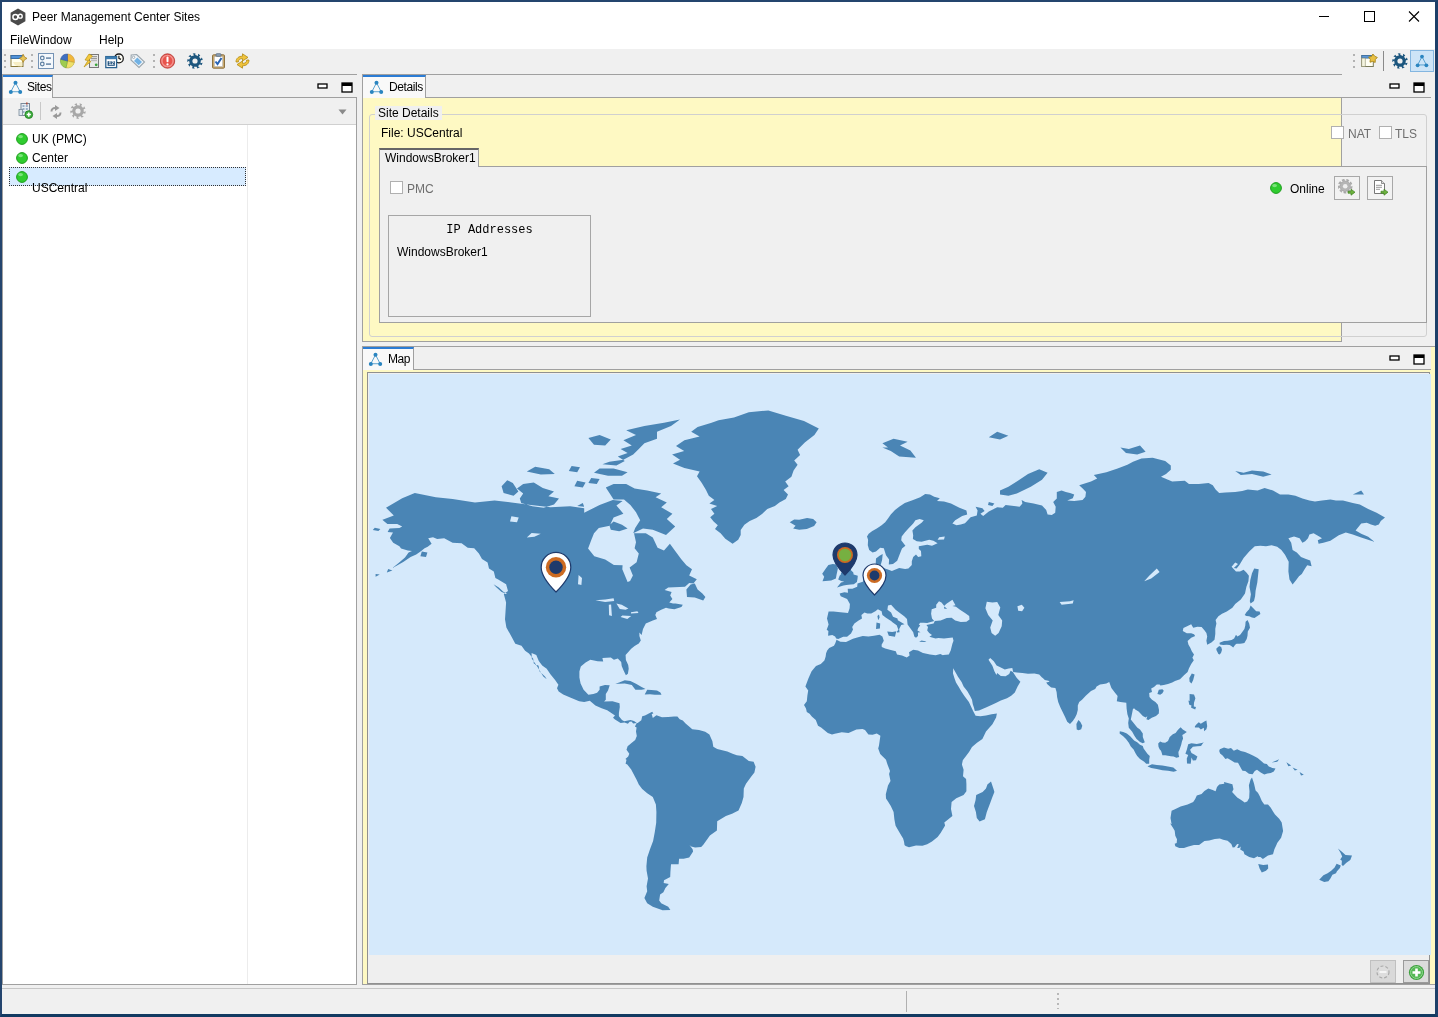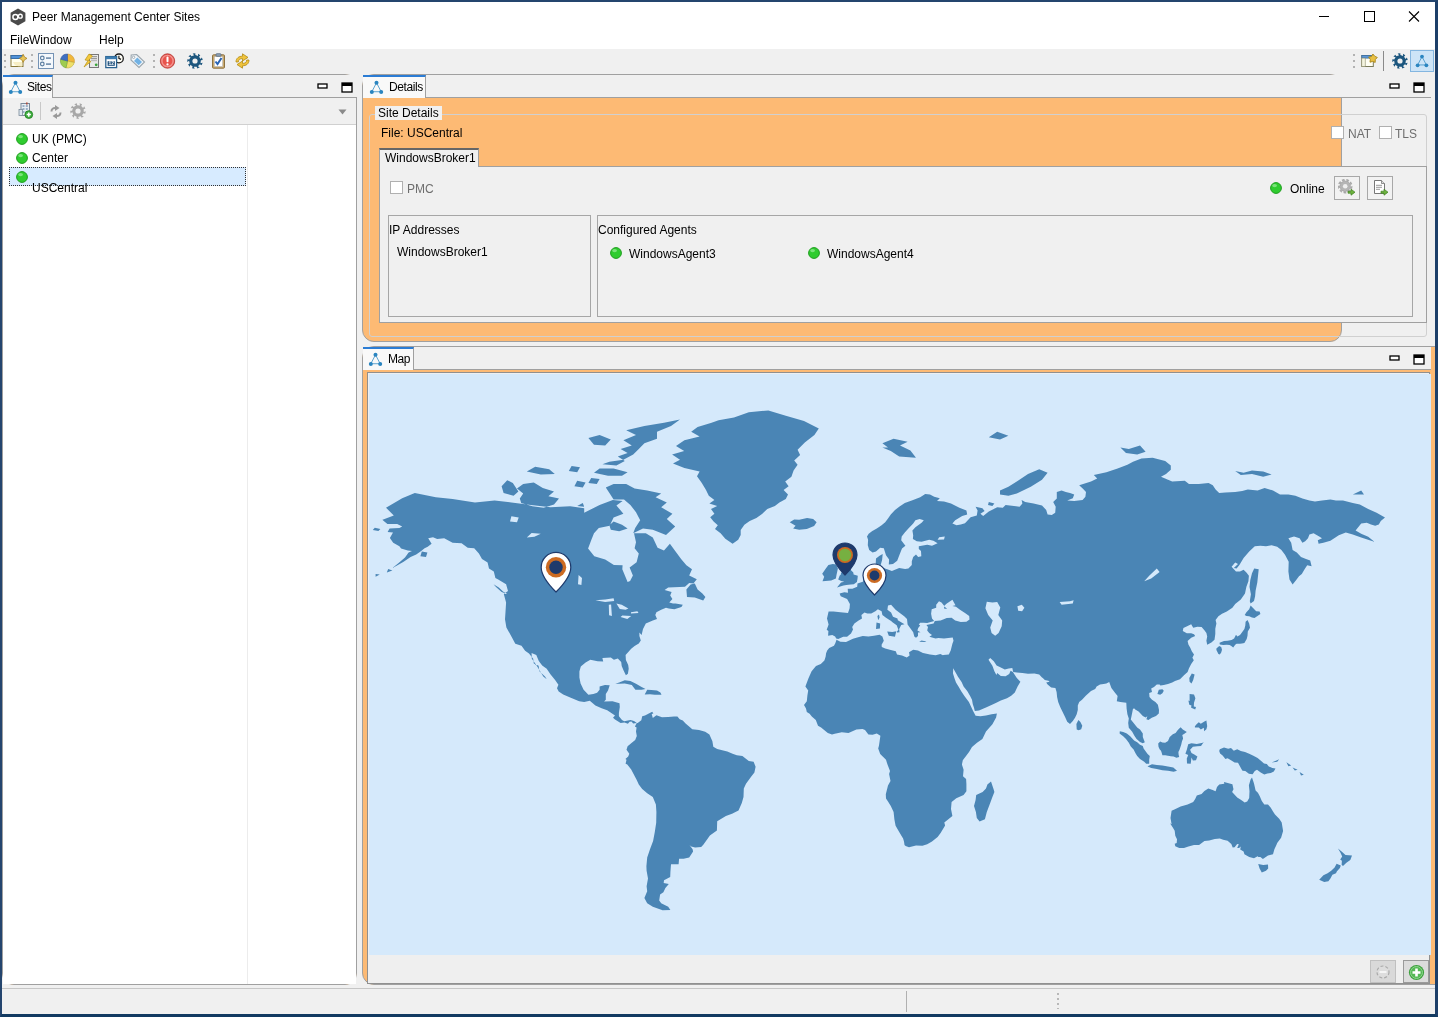--- a/index.html
+++ b/index.html
@@ -1,26 +1,26 @@
 <!DOCTYPE html>
 <html><head><meta charset="utf-8"><style>
 * { margin:0; padding:0; box-sizing:border-box; }
 html,body { width:1438px; height:1017px; overflow:hidden; }
 body { font-family:"Liberation Sans",sans-serif; font-size:12px; color:#000; background:#f0f0f0; position:relative; }
 .abs { position:absolute; }
 #frame { position:absolute; inset:0; border-left:2px solid #24456e; border-right:3px solid #1d3f69; border-top:2px solid #24456e; border-bottom:3px solid #123a61; pointer-events:none; z-index:99; }
 #titlebar { position:absolute; left:1px; top:2px; width:1436px; height:28px; background:#fff; }
 #menubar { position:absolute; left:1px; top:30px; width:1436px; height:19px; background:#fff; }
 #toolbar { position:absolute; left:1px; top:49px; width:1436px; height:24px; background:#f0f0f0; }
-.panel { position:absolute; background:#fdba74; border:1px solid #a0a0a0; border-radius:12px; }
+.panel { position:absolute; background:#fef9c3; border:1px solid #a0a0a0; border-radius:0; }
 .tab { position:absolute; top:0; height:23px; letter-spacing:-0.3px; background:#f9f9f9; border-right:1px solid #a0a0a0; border-top:2px solid #2b7cd4; }
 .tabrest { position:absolute; top:0; height:23px; right:0; border-bottom:1px solid #a0a0a0; background:#f0f0f0; }
 .minmax { position:absolute; top:7px; }
 .gbox { position:absolute; border:1px solid #a6a6a6; }
-.gtitle { position:absolute; width:100%; top:7px; }
+.gtitle { position:absolute; width:100%; text-align:center; top:7px;font-family:Liberation Mono, monospace; }
 .graytext { color:#6e6e6e; }
 .cb { position:absolute; width:13px; height:13px; background:#fff; border:1px solid #b0b0b0; }
 .btn { position:absolute; width:26px; height:24px; background:#f2f2f2; border:1px solid #a8a8a8; }
 </style></head>
 <body>
 <div id="titlebar">
   <svg class="abs" style="left:8px;top:6px" width="18" height="18" viewBox="0 0 18 18">
       <path d="M9 0.5 L16.4 4.7 L16.4 13.3 L9 17.5 L1.6 13.3 L1.6 4.7 Z" fill="#4a4a4a"></path>
       <circle cx="6.4" cy="9" r="2.5" fill="none" stroke="#fff" stroke-width="1.5"></circle>
       <circle cx="11.3" cy="8.2" r="1.9" fill="none" stroke="#fff" stroke-width="1.4"></circle>
@@ -241,33 +241,20 @@
         <path d="M10.5 1.5 L10.5 4.5 L13.5 4.5" fill="#ddd" stroke="#777" stroke-width="0.8"></path>
         <rect x="5" y="5.8" width="6" height="1" fill="#999"></rect>
         <rect x="5" y="7.8" width="6" height="1" fill="#999"></rect>
         <rect x="5" y="9.8" width="4" height="1" fill="#999"></rect>
         <path d="M10 12.2 L13 12.2 L13 10.2 L17 13.2 L13 16.2 L13 14.2 L10 14.2 Z" fill="#6db33f" stroke="#3e7e1e" stroke-width="0.7"></path>
       </svg></div>
 
   <div class="gbox" style="left:25px;top:140px;width:203px;height:102px">
       <div class="gtitle">IP Addresses</div>
     <div class="abs" style="left:8px;top:29px">WindowsBroker1</div>
-  </div>
-  <div class="gbox" style="left:234px;top:140px;width:816px;height:102px">
-      <div class="gtitle">Configured Agents</div>
-    <div style="position:absolute;left:12px;top:31px;width:12px;height:12px"><svg width="12" height="12" viewBox="0 0 12 12">
-          <circle cx="6" cy="6" r="5.4" fill="#2fcc2f" stroke="#1e9e1e" stroke-width="1"></circle>
-          <ellipse cx="4.6" cy="3.6" rx="2.4" ry="1.7" fill="#8ee88e" opacity="0.8"></ellipse>
-        </svg></div>
-      <div class="abs" style="left:31px;top:31px">WindowsAgent3</div>
-    <div style="position:absolute;left:210px;top:31px;width:12px;height:12px"><svg width="12" height="12" viewBox="0 0 12 12">
-          <circle cx="6" cy="6" r="5.4" fill="#2fcc2f" stroke="#1e9e1e" stroke-width="1"></circle>
-          <ellipse cx="4.6" cy="3.6" rx="2.4" ry="1.7" fill="#8ee88e" opacity="0.8"></ellipse>
-        </svg></div>
-      <div class="abs" style="left:229px;top:31px">WindowsAgent4</div>
   </div>
 </div>
 
 <div class="panel" style="left:362px;top:346px;width:1121px;height:639px">
   <div class="tabrest" style="left:51px;width:1017px"></div>
   <div class="tab" style="left:0;width:51px;border-left:none"></div>
   <svg style="position:absolute;left:5px;top:5px" width="15" height="15" viewBox="0 0 16 16">
 <path d="M8 3 L3 12.5 M8 3 L13 12.5 M3 12.5 L13 12.5" stroke="#2a85c0" stroke-width="1" fill="none" opacity="0.8"></path>
 <circle cx="8" cy="2.9" r="2.15" fill="#2a85c0"></circle>
       <circle cx="3" cy="12.9" r="2.15" fill="#2a85c0"></circle>

